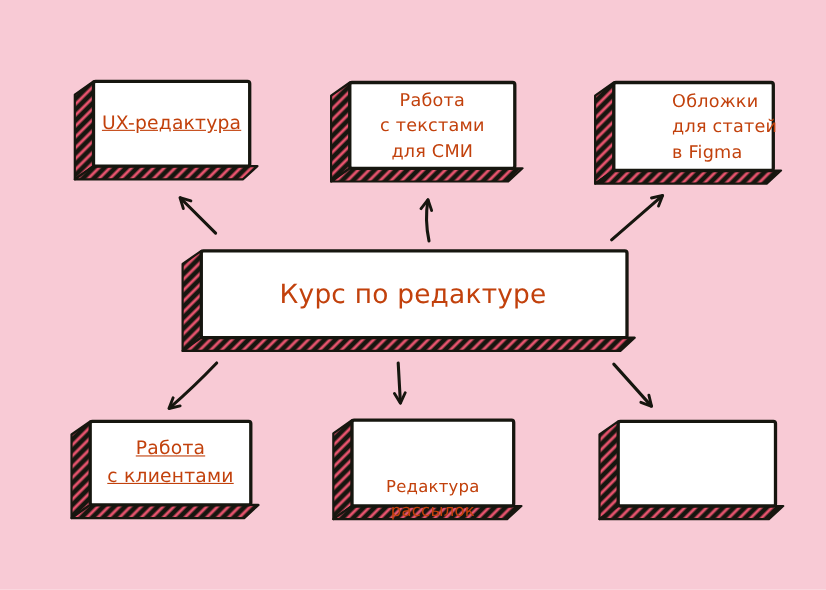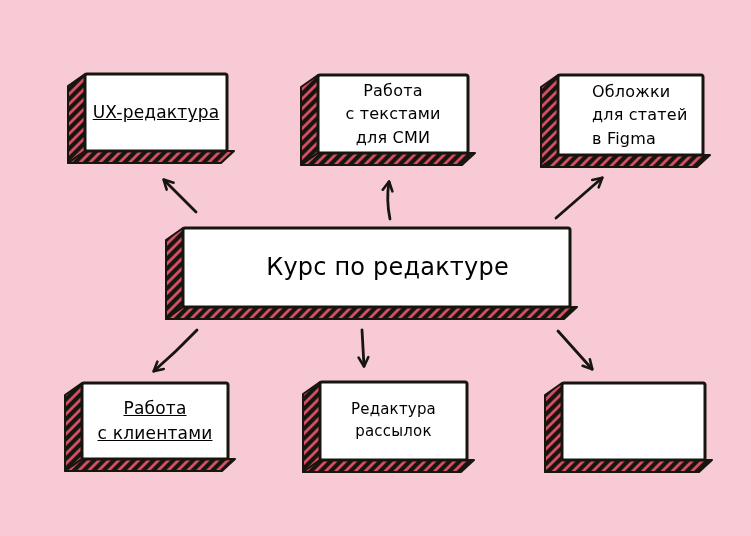--- a/index.html
+++ b/index.html
@@ -14,35 +14,35 @@
   .art {
     position: absolute;
     left: 0; top: 0;
   }
   .label {
     position: absolute;
     display: flex;
     align-items: center;
     justify-content: center;
     text-align: center;
-    color: #000000;
+    color: #c2410c;
     white-space: pre-line;
     line-height: 1.45;
     letter-spacing: 0.2px;
   }
   .label--left {
     justify-content: flex-start;
     text-align: left;
     padding-left: 34px;
     box-sizing: border-box;
   }
   .label--title { font-size: 24px; }
   .label--md { font-size: 17px; text-decoration: underline; }
   .label--sm { font-size: 16px; }
-  .label--xs { font-size: 15px; }
+  .label--xs { font-size: 15px; margin-top: 33px; }
 </style>
 </head>
 <body>
 
 <div class="stage">
 
   <svg class="art" width="751" height="536" viewBox="0 0 751 536">
     <defs>
       <pattern id="hatch" width="7" height="7" patternUnits="userSpaceOnUse" patternTransform="rotate(-45)">
         <rect width="7" height="7" fill="#16160f"></rect>
@@ -102,25 +102,25 @@
     <path d="M362,330 Q363,349 364,366" fill="none" stroke="#16160f" stroke-width="2.8" stroke-linecap="round" marker-end="url(#arrowhead)"></path>
     <path d="M558,331 Q576,351 592,369" fill="none" stroke="#16160f" stroke-width="2.8" stroke-linecap="round" marker-end="url(#arrowhead)"></path>
   </svg>
 
   <div class="label label--md" style="left:85px; top:74px; width:142px; height:77px;">UX-редактура</div>
 
   <div class="label label--sm" style="left:318px; top:75px; width:150px; height:78px;">Работа
 с текстами
 для СМИ</div>
 
-  <div class="label label--sm label--left" style="left:558px; top:75px; width:145px; height:80px;">Обложки
+  <div class="label label--sm label--left" style="left:577px; top:75px; width:145px; height:80px;">Обложки
 для статей
 в Figma</div>
 
-  <div class="label label--title" style="left:194px; top:228px; width:387px; height:79px;text-align:right;">Курс по редактуре</div>
+  <div class="label label--title" style="left:182px; top:228px; width:387px; height:79px;text-align:right;">Курс по редактуре</div>
 
   <div class="label label--md" style="left:82px; top:383px; width:146px; height:76px;">Работа
 с клиентами</div>
 
   <div class="label label--xs" style="left:320px; top:382px; width:147px; height:78px;">Редактура рассылок</div>
 
 
 </div>
 
 </body></html>

